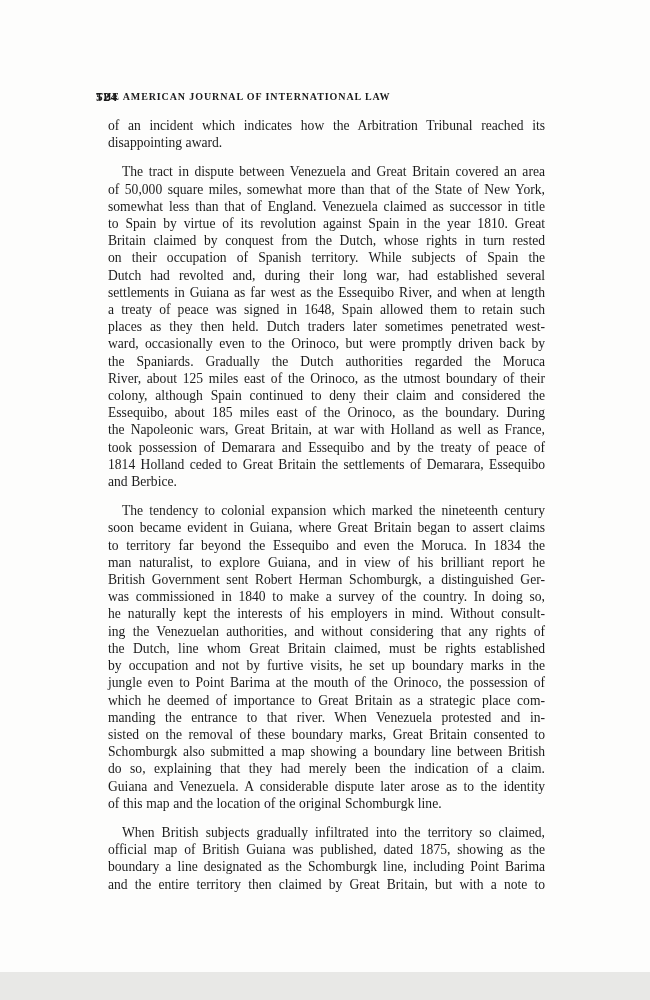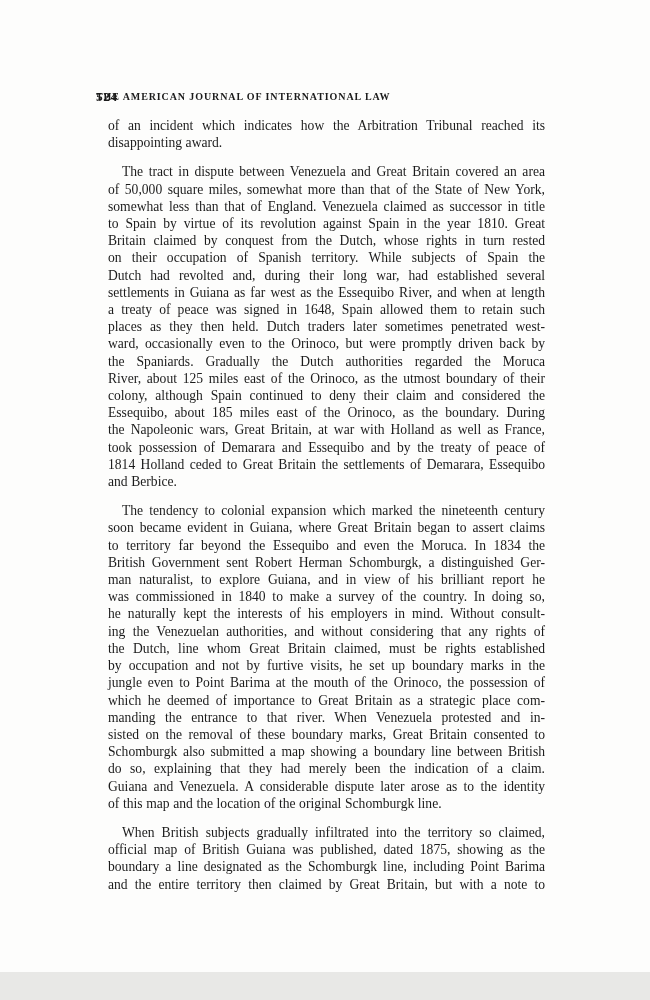--- a/index.html
+++ b/index.html
@@ -92,22 +92,22 @@
         <div class="line">Essequibo, about 185 miles east of the Orinoco, as the boundary.  During</div>
         <div class="line">the Napoleonic wars, Great Britain, at war with Holland as well as France,</div>
         <div class="line">took possession of Demarara and Essequibo and by the treaty of peace of</div>
         <div class="line">1814 Holland ceded to Great Britain the settlements of Demarara, Essequibo</div>
         <div class="line flush-last">and Berbice.</div>
       </div>
       <div class="para indent">
         <div class="line">The tendency to colonial expansion which marked the nineteenth century</div>
         <div class="line">soon became evident in Guiana, where Great Britain began to assert claims</div>
         <div class="line">to territory far beyond the Essequibo and even the Moruca.  In 1834 the</div>
+        <div class="line">man naturalist, to explore Guiana, and in view of his brilliant report he</div>
         <div class="line">British Government sent Robert Herman Schomburgk, a distinguished Ger-</div>
-        <div class="line">man naturalist, to explore Guiana, and in view of his brilliant report he</div>
         <div class="line">was commissioned in 1840 to make a survey of the country.  In doing so,</div>
         <div class="line">he naturally kept the interests of his employers in mind.  Without consult-</div>
         <div class="line">ing the Venezuelan authorities, and without considering that any rights of</div>
         <div class="line">the Dutch, line whom Great Britain claimed, must be rights established</div>
         <div class="line">by occupation and not by furtive visits, he set up boundary marks in the</div>
         <div class="line">jungle even to Point Barima at the mouth of the Orinoco, the possession of</div>
         <div class="line">which he deemed of importance to Great Britain as a strategic place com-</div>
         <div class="line">manding the entrance to that river.  When Venezuela protested and in-</div>
         <div class="line">sisted on the removal of these boundary marks, Great Britain consented to</div>
         <div class="line">Schomburgk also submitted a map showing a boundary line between British</div>

